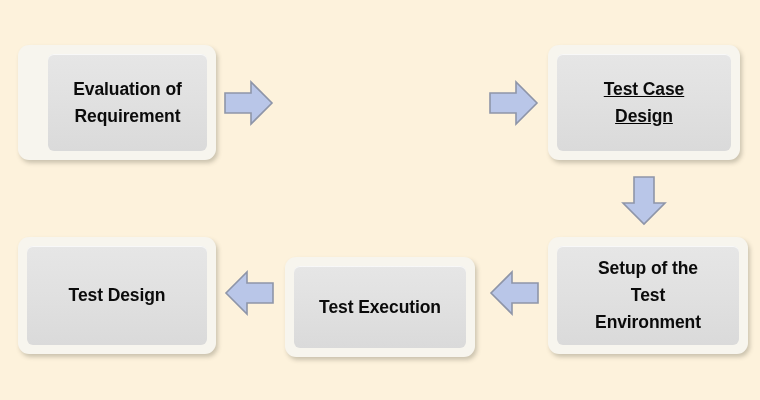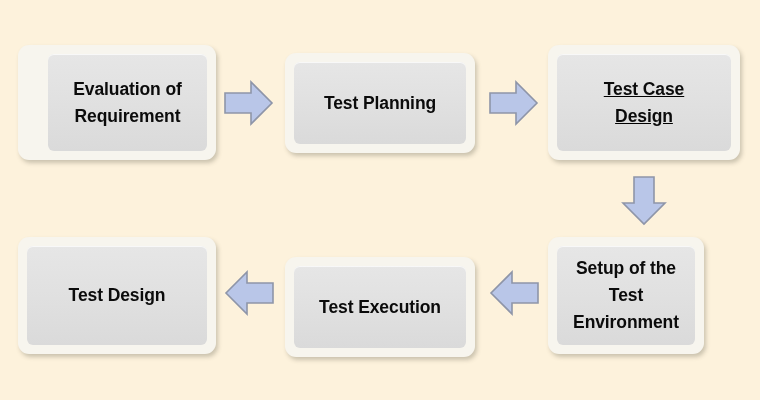--- a/index.html
+++ b/index.html
@@ -41,21 +41,21 @@
   }
 
   
   .arrow{position:absolute;}
   .arrow svg{display:block;}
 
   
   #node-eval        {left:18px;  top:45px;  width:198px; height:115px;padding-left:30px;}
   #node-planning    {left:285px; top:53px;  width:190px; height:100px;}
   #node-tcdesign    {left:548px; top:45px;  width:192px; height:115px;text-decoration:underline;}
-  #node-setup       {left:548px; top:237px; width:156px; height:117px;}
+  #node-setup       {left:548px; top:237px; width:200px; height:117px;}
   #node-execution   {left:285px; top:245px; width:190px; height:100px;margin-top:12px;}
   #node-closure     {left:18px;  top:237px; width:198px; height:117px;}
 
   #arrow-1 {left:224px; top:80px;}
   #arrow-2 {left:489px; top:80px;}
   #arrow-3 {left:621px; top:176px;}
   #arrow-4 {left:489px; top:270px;}
   #arrow-5 {left:224px; top:270px;}
 </style>
 </head>
@@ -69,25 +69,20 @@
 Requirement</div>
     </div>
   </div>
 
   <div class="arrow" id="arrow-1">
     <svg width="50" height="46" viewBox="0 0 50 46" aria-hidden="true">
       <polygon points="1,13 27,13 27,2 48,23 27,44 27,33 1,33" fill="#b9c6e8" stroke="#8e95a8" stroke-width="1.6" stroke-linejoin="miter"></polygon>
     </svg>
   </div>
 
-  <div class="node" id="node-planning">
-    <div class="node-inner">
-      <div class="node-label">Test Planning</div>
-    </div>
-  </div>
 
   <div class="arrow" id="arrow-2">
     <svg width="50" height="46" viewBox="0 0 50 46" aria-hidden="true">
       <polygon points="1,13 27,13 27,2 48,23 27,44 27,33 1,33" fill="#b9c6e8" stroke="#8e95a8" stroke-width="1.6" stroke-linejoin="miter"></polygon>
     </svg>
   </div>
 
   <div class="node" id="node-tcdesign">
     <div class="node-inner">
       <div class="node-label">Test Case

